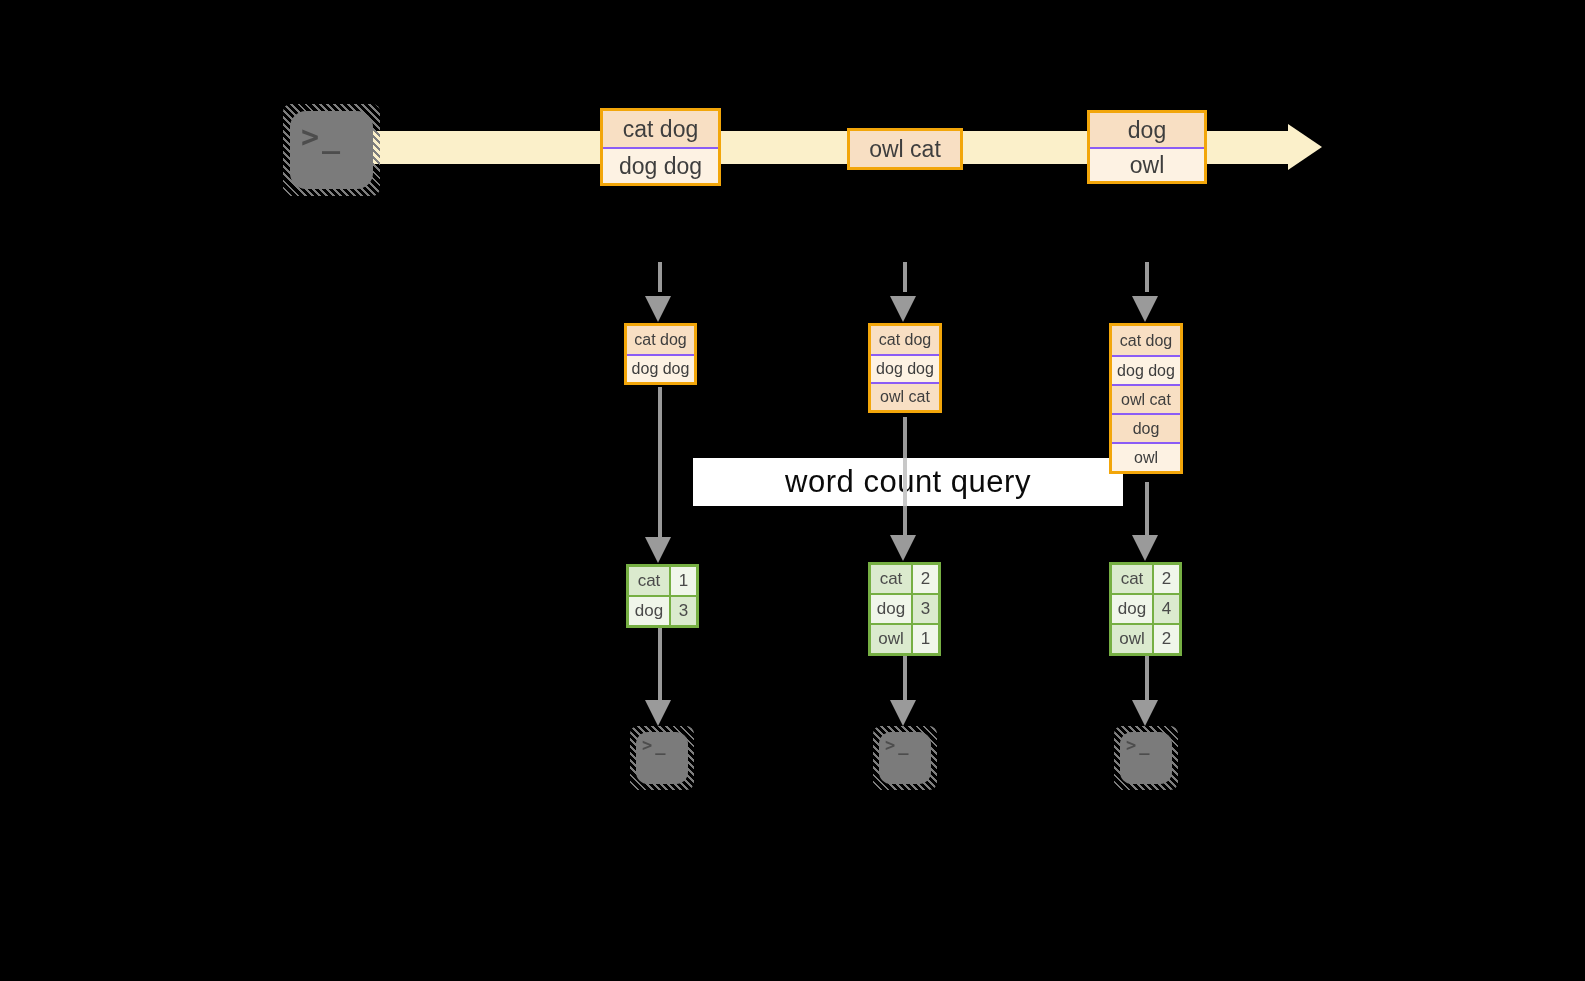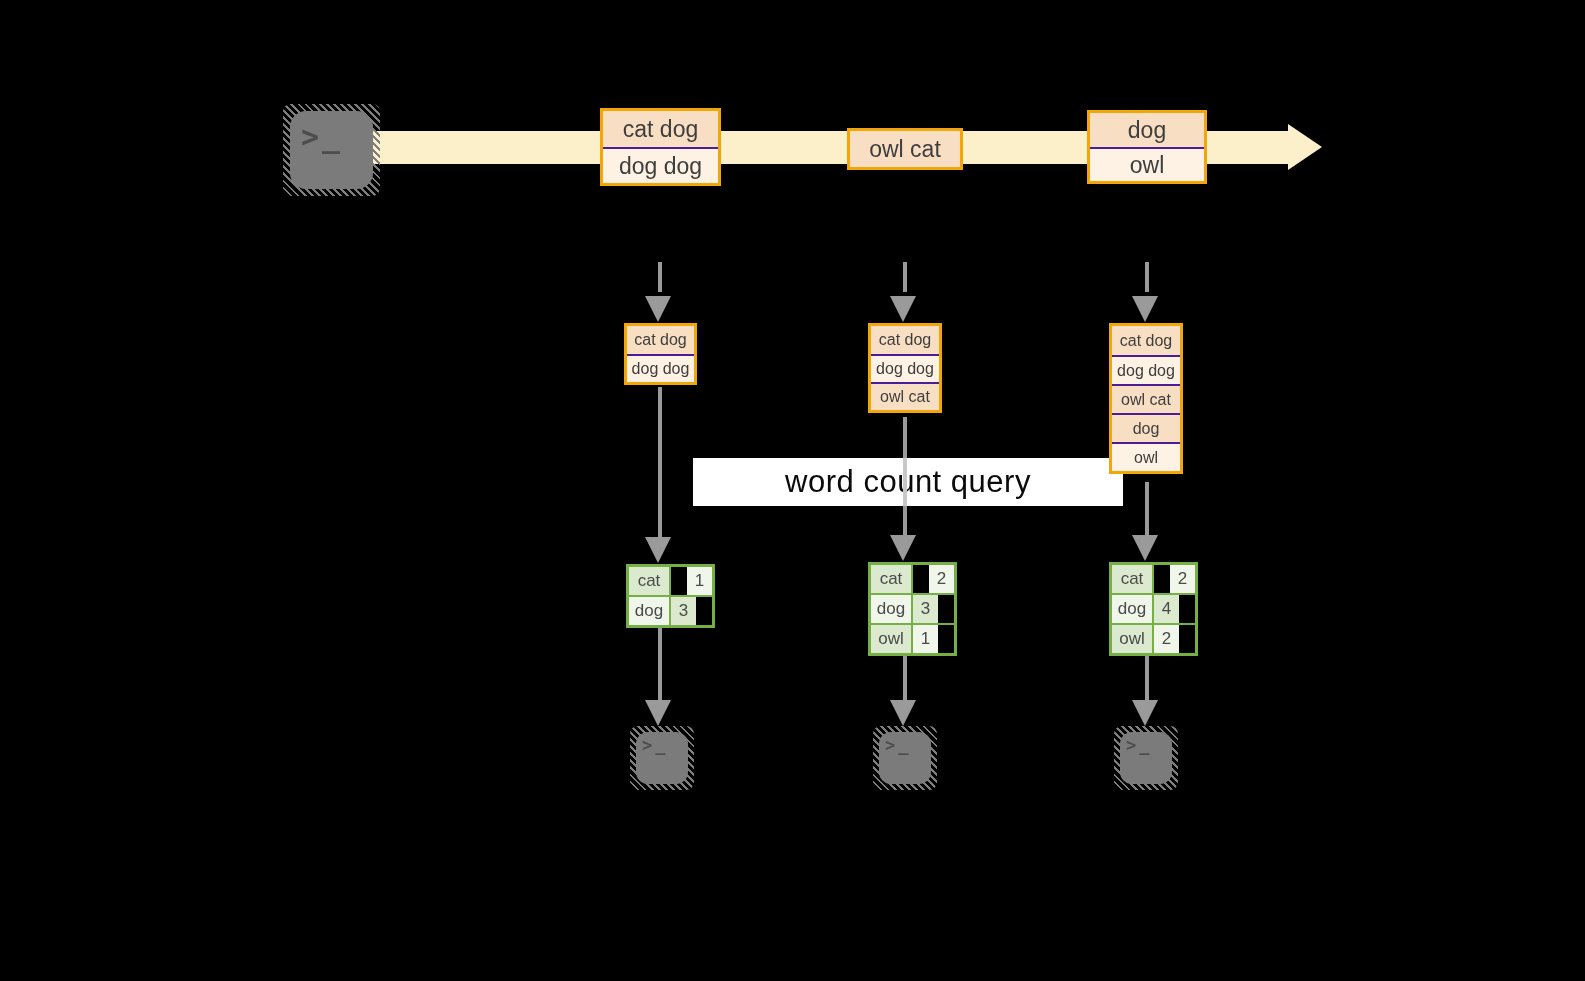--- a/index.html
+++ b/index.html
@@ -32,21 +32,21 @@
   .band{position:absolute;left:370px;top:131px;width:918px;height:33px;background:#FBF0CA;}
   .band-head{
     position:absolute;left:1288px;top:124px;width:0;height:0;
     border-top:23px solid transparent;border-bottom:23px solid transparent;
     border-left:34px solid #FBF0CA;
   }
   
   .obox{position:absolute;border:3px solid #F2A60A;}
   .obox .row{
     display:flex;align-items:center;justify-content:center;
-    color:#3E3E3E;border-top:2px solid #4c1d95;
+    color:#3E3E3E;border-top:2px solid #8b5cf6;
   }
   .obox .row:first-child{border-top:none;}
   .row.peach{background:#F8DFC3;}
   .row.cream{background:#FDF2E3;}
   .sb .row{font-size:23px;}
   .sb1{left:600px;top:108px;width:121px;}
   .sb1 .row{height:36px;}
   .sb2{left:847px;top:128px;width:116px;}
   .sb2 .row{height:36px;}
   .sb3{left:1087px;top:110px;width:120px;}
@@ -67,21 +67,21 @@
   
   .qband{
     position:absolute;left:693px;top:458px;width:430px;height:48px;background:#ffffff;z-index:2;
     display:flex;align-items:center;justify-content:center;
     font-size:31px;font-weight:300;color:#0B0B0B;letter-spacing:0.5px;
   }
   .faintline{position:absolute;left:903px;top:458px;width:4px;height:48px;background:#C8C8C8;z-index:3;}
   
   .gtable{position:absolute;border:3px solid #76AF43;z-index:4;}
   .gtable .trow{display:flex;border-top:2px solid #76AF43;}
-  .gtable .trow:first-child{border-top:none;gap:16px;}
+  .gtable .trow:first-child{border-top:none;}
   .gtable .cell{
     height:28px;display:flex;align-items:center;justify-content:center;
     font-size:17px;color:#4A4A4A;
   }
   .gtable .cell.word{width:42px;border-right:2px solid #76AF43;}
   .gtable .cell.num{width:25px;}
   .cell.dark{background:#DBEACE;}
   .cell.light{background:#F0F6EA;}
   .gt1{left:626px;top:564px;}
   .gt2{left:868px;top:562px;}

